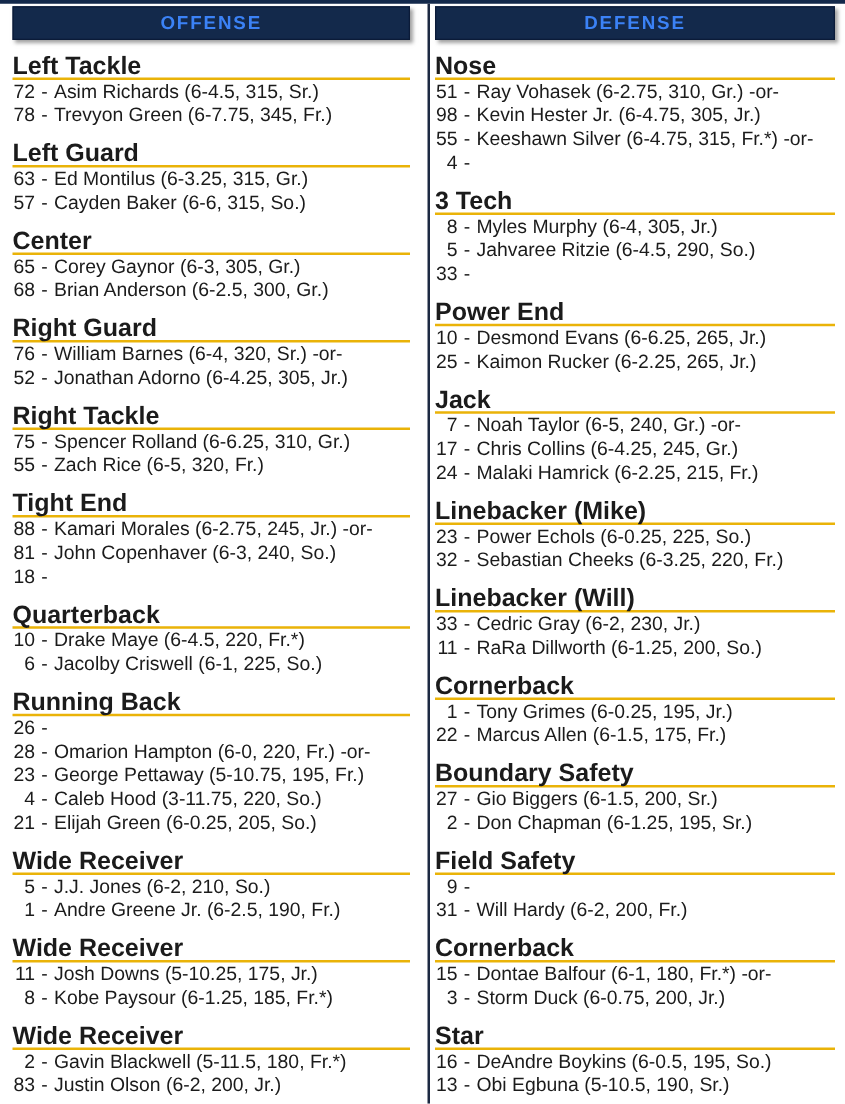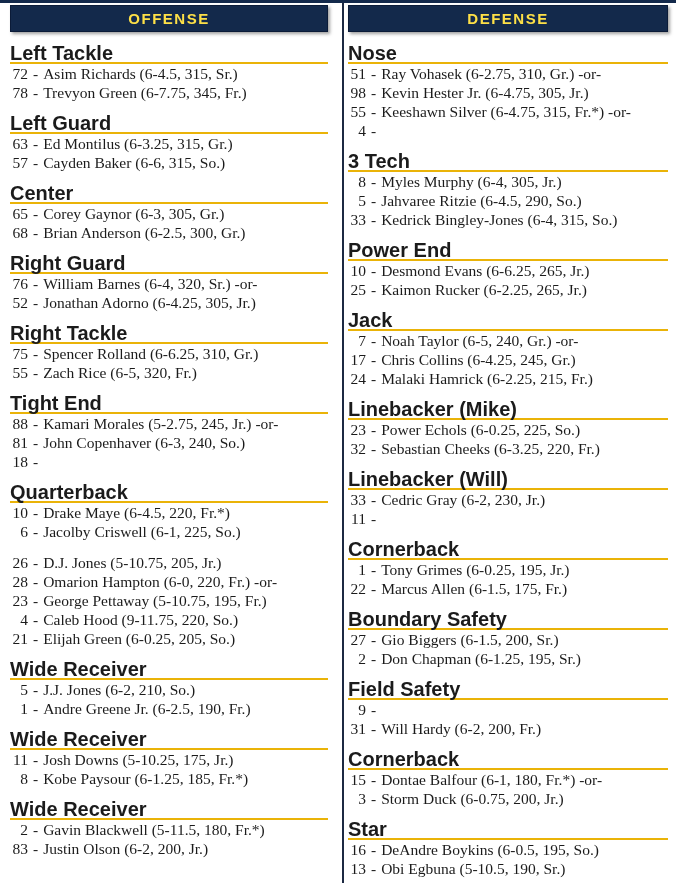--- a/index.html
+++ b/index.html
@@ -44,41 +44,40 @@
     width: 320px;
     flex: none;
   }
   .unit-bar {
     margin-top: 2px;
     height: 25px;
     line-height: 25px;
     background: #13294B;
     border: 1px solid #0b1b38;
     box-shadow: 2px 2px 3px rgba(110,110,110,0.65);
-    color: #fde047;
+    color: #3b82f6;
     text-align: center;
     font-weight: bold;
     font-size: 15px;
     letter-spacing: 1.5px;
   }
   .section {
     margin-top: 12px;
   }
   .pos-title {
     font-weight: bold;
     font-size: 20px;
     line-height: 18px;
     border-bottom: 2px solid #eab308;
   }
   .row {
     display: flex;
     font-size: 15.5px;
     line-height: 19px;
     white-space: nowrap;
-    font-family: Liberation Serif, serif;
   }
   .num {
     width: 18px;
     flex: none;
     text-align: right;
   }
   .sep {
     flex: none;
     padding: 0 5px;
   }
@@ -161,21 +160,21 @@
               <span class="num">55</span>
               <span class="sep">-</span>
               <span class="info">Zach Rice (6-5, 320, Fr.)</span>
             </div>
           </div>
           <div class="section">
             <div class="pos-title">Tight End</div>
             <div class="row">
               <span class="num">88</span>
               <span class="sep">-</span>
-              <span class="info">Kamari Morales (5-2.75, 245, Jr.) -or-</span>
+              <span class="info">Kamari Morales (6-2.75, 245, Jr.) -or-</span>
             </div>
             <div class="row">
               <span class="num">81</span>
               <span class="sep">-</span>
               <span class="info">John Copenhaver (6-3, 240, So.)</span>
             </div>
             <div class="row">
               <span class="num">18</span>
               <span class="sep">-</span>
             </div>
@@ -187,39 +186,39 @@
               <span class="sep">-</span>
               <span class="info">Drake Maye (6-4.5, 220, Fr.*)</span>
             </div>
             <div class="row">
               <span class="num">6</span>
               <span class="sep">-</span>
               <span class="info">Jacolby Criswell (6-1, 225, So.)</span>
             </div>
           </div>
           <div class="section">
+            <div class="pos-title">Running Back</div>
             <div class="row">
               <span class="num">26</span>
               <span class="sep">-</span>
-              <span class="info">D.J. Jones (5-10.75, 205, Jr.)</span>
             </div>
             <div class="row">
               <span class="num">28</span>
               <span class="sep">-</span>
               <span class="info">Omarion Hampton (6-0, 220, Fr.) -or-</span>
             </div>
             <div class="row">
               <span class="num">23</span>
               <span class="sep">-</span>
               <span class="info">George Pettaway (5-10.75, 195, Fr.)</span>
             </div>
             <div class="row">
               <span class="num">4</span>
               <span class="sep">-</span>
-              <span class="info">Caleb Hood (9-11.75, 220, So.)</span>
+              <span class="info">Caleb Hood (3-11.75, 220, So.)</span>
             </div>
             <div class="row">
               <span class="num">21</span>
               <span class="sep">-</span>
               <span class="info">Elijah Green (6-0.25, 205, So.)</span>
             </div>
           </div>
           <div class="section">
             <div class="pos-title">Wide Receiver</div>
             <div class="row">
@@ -299,21 +298,20 @@
               <span class="info">Myles Murphy (6-4, 305, Jr.)</span>
             </div>
             <div class="row">
               <span class="num">5</span>
               <span class="sep">-</span>
               <span class="info">Jahvaree Ritzie (6-4.5, 290, So.)</span>
             </div>
             <div class="row">
               <span class="num">33</span>
               <span class="sep">-</span>
-              <span class="info">Kedrick Bingley-Jones (6-4, 315, So.)</span>
             </div>
           </div>
           <div class="section">
             <div class="pos-title">Power End</div>
             <div class="row">
               <span class="num">10</span>
               <span class="sep">-</span>
               <span class="info">Desmond Evans (6-6.25, 265, Jr.)</span>
             </div>
             <div class="row">
@@ -356,20 +354,21 @@
           <div class="section">
             <div class="pos-title">Linebacker (Will)</div>
             <div class="row">
               <span class="num">33</span>
               <span class="sep">-</span>
               <span class="info">Cedric Gray (6-2, 230, Jr.)</span>
             </div>
             <div class="row">
               <span class="num">11</span>
               <span class="sep">-</span>
+              <span class="info">RaRa Dillworth (6-1.25, 200, So.)</span>
             </div>
           </div>
           <div class="section">
             <div class="pos-title">Cornerback</div>
             <div class="row">
               <span class="num">1</span>
               <span class="sep">-</span>
               <span class="info">Tony Grimes (6-0.25, 195, Jr.)</span>
             </div>
             <div class="row">

